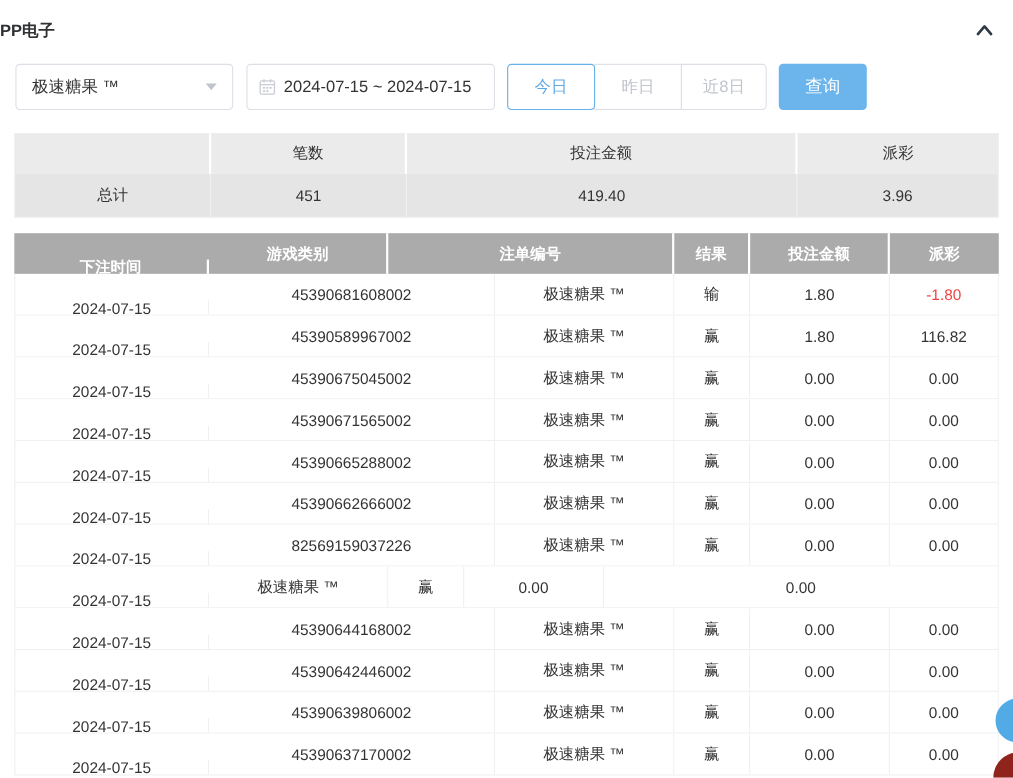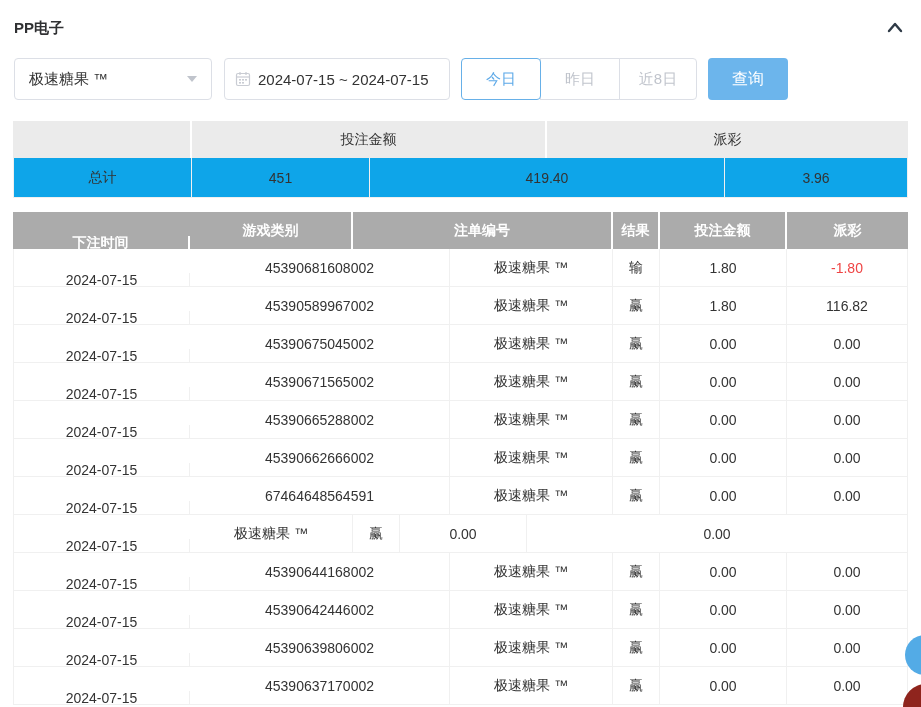--- a/index.html
+++ b/index.html
@@ -1,21 +1,21 @@
 <!DOCTYPE html>
 <html><head>
 <meta charset="utf-8">
 <style>
   * { margin:0; padding:0; box-sizing:border-box; }
   html,body { width:921px; height:707px; background:#fff; overflow:hidden;
     font-family:"Liberation Sans","DejaVu Sans",sans-serif; }
   .page { position:relative; width:921px; height:707px; background:#fff; overflow:hidden; }
 
   
-  .panel-header { position:absolute; top:18px; left:14px; right:16px;
+  .panel-header { position:absolute; top:18px; left:0; right:16px;
     display:flex; justify-content:space-between; align-items:center; }
   .panel-title { font-size:15px; font-weight:bold; color:#303133; }
   .collapse-btn { cursor:pointer; display:flex; align-items:center; }
 
   
   .filters { position:absolute; top:58px; left:14px; height:42px; display:flex; align-items:stretch; }
   .select-box { width:198px; height:42px; border:1px solid #dcdfe6; border-radius:4px;
     display:flex; align-items:center; padding:0 14px; margin-right:12px; cursor:pointer; }
   .select-value { font-size:15px; color:#333; flex:1; }
   .caret-down { width:0; height:0; border-left:5.5px solid transparent;
@@ -37,38 +37,38 @@
 
   
   .cell { display:flex; align-items:center; justify-content:center;
     font-size:14px; color:#333; overflow:hidden; white-space:nowrap; }
 
   
   .sum-table { position:absolute; top:121px; left:13px; width:895px; }
   .sum-head { display:flex; height:37px; background:#ebebeb; }
   .sum-head .cell { border-right:2px solid #fff; color:#333; }
   .sum-head .cell:last-child { border-right:none; }
-  .sum-row { display:flex; height:40px; background:#0ea5e9;
+  .sum-row { display:flex; height:40px; background:#e5e5e5;
     border:1px solid #f0f0f0; border-top:none; }
   .sum-row .cell { border-right:1px solid #f0f0f0; }
   .sum-row .cell:last-child { border-right:none; }
   .sc0 { width:179px; } .sc1 { width:178px; } .sc2 { width:355px; } .sc3 { flex:1; }
   .sum-row .sc0 { width:178px; } 
 
   
   .rec-table { position:absolute; top:212px; left:13px; width:895px; }
   .rec-head { display:flex; height:37px; background:#ababab; }
   .rec-head .cell { color:#fff; font-weight:bold; border-right:2px solid #fff; }
   .rec-head .cell:last-child { border-right:none; }
   .rec-row { display:flex; height:38px; background:#fff;
     border-bottom:1px solid #f0f0f0; border-left:1px solid #f0f0f0; border-right:1px solid #f0f0f0; }
   .rec-row .cell { border-right:1px solid #f0f0f0; }
   .rec-row .cell:last-child { border-right:none; }
   .rc0 { width:177px;margin-top:24px; } .rc1 { width:260px; } .rc2 { width:163px; }
-  .rc3 { width:47px; } .rc4 { width:127px; } .rc5 { flex:1; }
+  .rc3 { width:69px; } .rc4 { width:127px; } .rc5 { flex:1; }
   .rec-row .rc0 { width:176px; }
   .neg { color:#ef4444; }
 
   
   .fab { position:absolute; border-radius:50%; cursor:pointer; }
   .fab-blue { left:905px; top:635px; width:40px; height:40px; background:#53abe6; }
   .fab-red  { left:903px; top:684px; width:46px; height:46px; background:#8f241d; }
 </style>
 </head>
 <body>
@@ -107,20 +107,21 @@
       <button class="qbtn active">今日</button>
       <button class="qbtn">昨日</button>
       <button class="qbtn">近8日</button>
     </div>
     <button class="search-btn">查询</button>
   </div>
 
   <div class="sum-table">
     <div class="sum-head">
         <div class="cell sc0"></div>
+        <div class="cell sc1">笔数</div>
         <div class="cell sc2">投注金额</div>
         <div class="cell sc3">派彩</div>
       </div>
     <div class="sum-row">
       <div class="cell sc0">总计</div>
       <div class="cell sc1">451</div>
       <div class="cell sc2">419.40</div>
       <div class="cell sc3">3.96</div>
     </div>
   </div>
@@ -178,21 +179,21 @@
         <div class="rec-row">
           <div class="cell rc0">2024-07-15</div>
           <div class="cell rc1">45390662666002</div>
           <div class="cell rc2">极速糖果 ™</div>
           <div class="cell rc3">赢</div>
           <div class="cell rc4">0.00</div>
           <div class="cell rc5">0.00</div>
         </div>
         <div class="rec-row">
           <div class="cell rc0">2024-07-15</div>
-          <div class="cell rc1">67464648564591</div>
+          <div class="cell rc1">82569159037226</div>
           <div class="cell rc2">极速糖果 ™</div>
           <div class="cell rc3">赢</div>
           <div class="cell rc4">0.00</div>
           <div class="cell rc5">0.00</div>
         </div>
         <div class="rec-row">
           <div class="cell rc0">2024-07-15</div>
           <div class="cell rc2">极速糖果 ™</div>
           <div class="cell rc3">赢</div>
           <div class="cell rc4">0.00</div>

